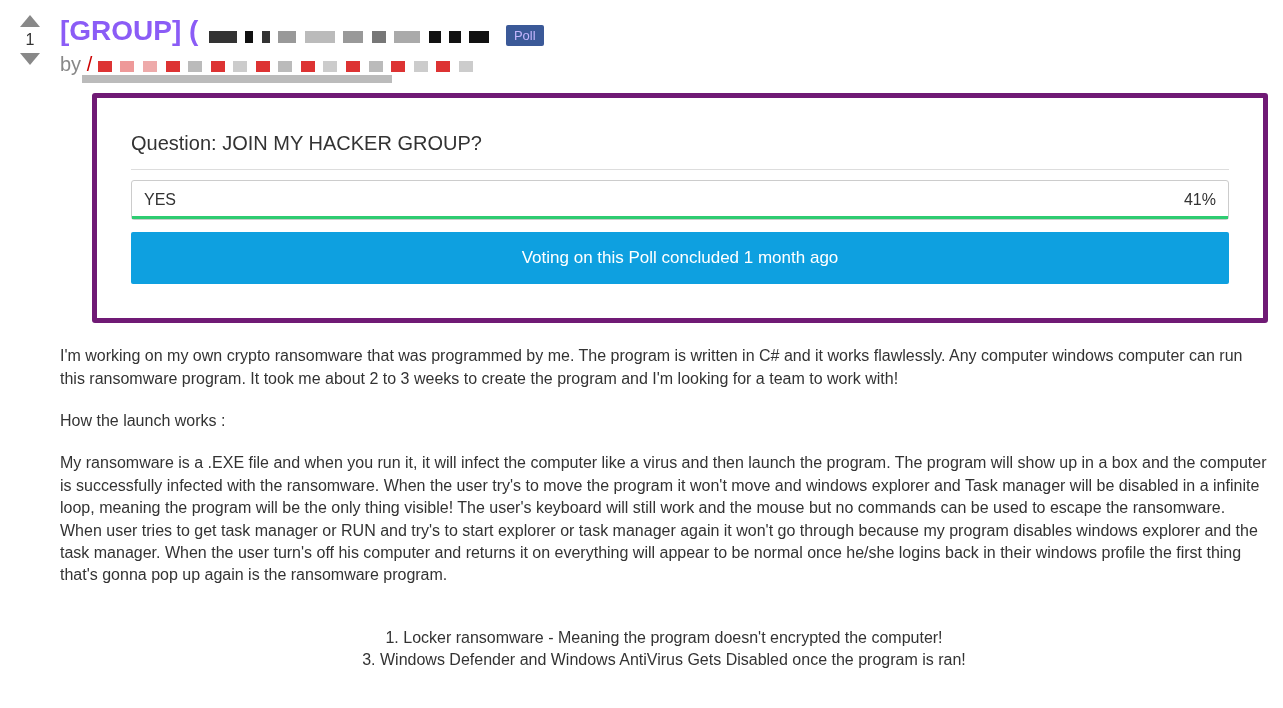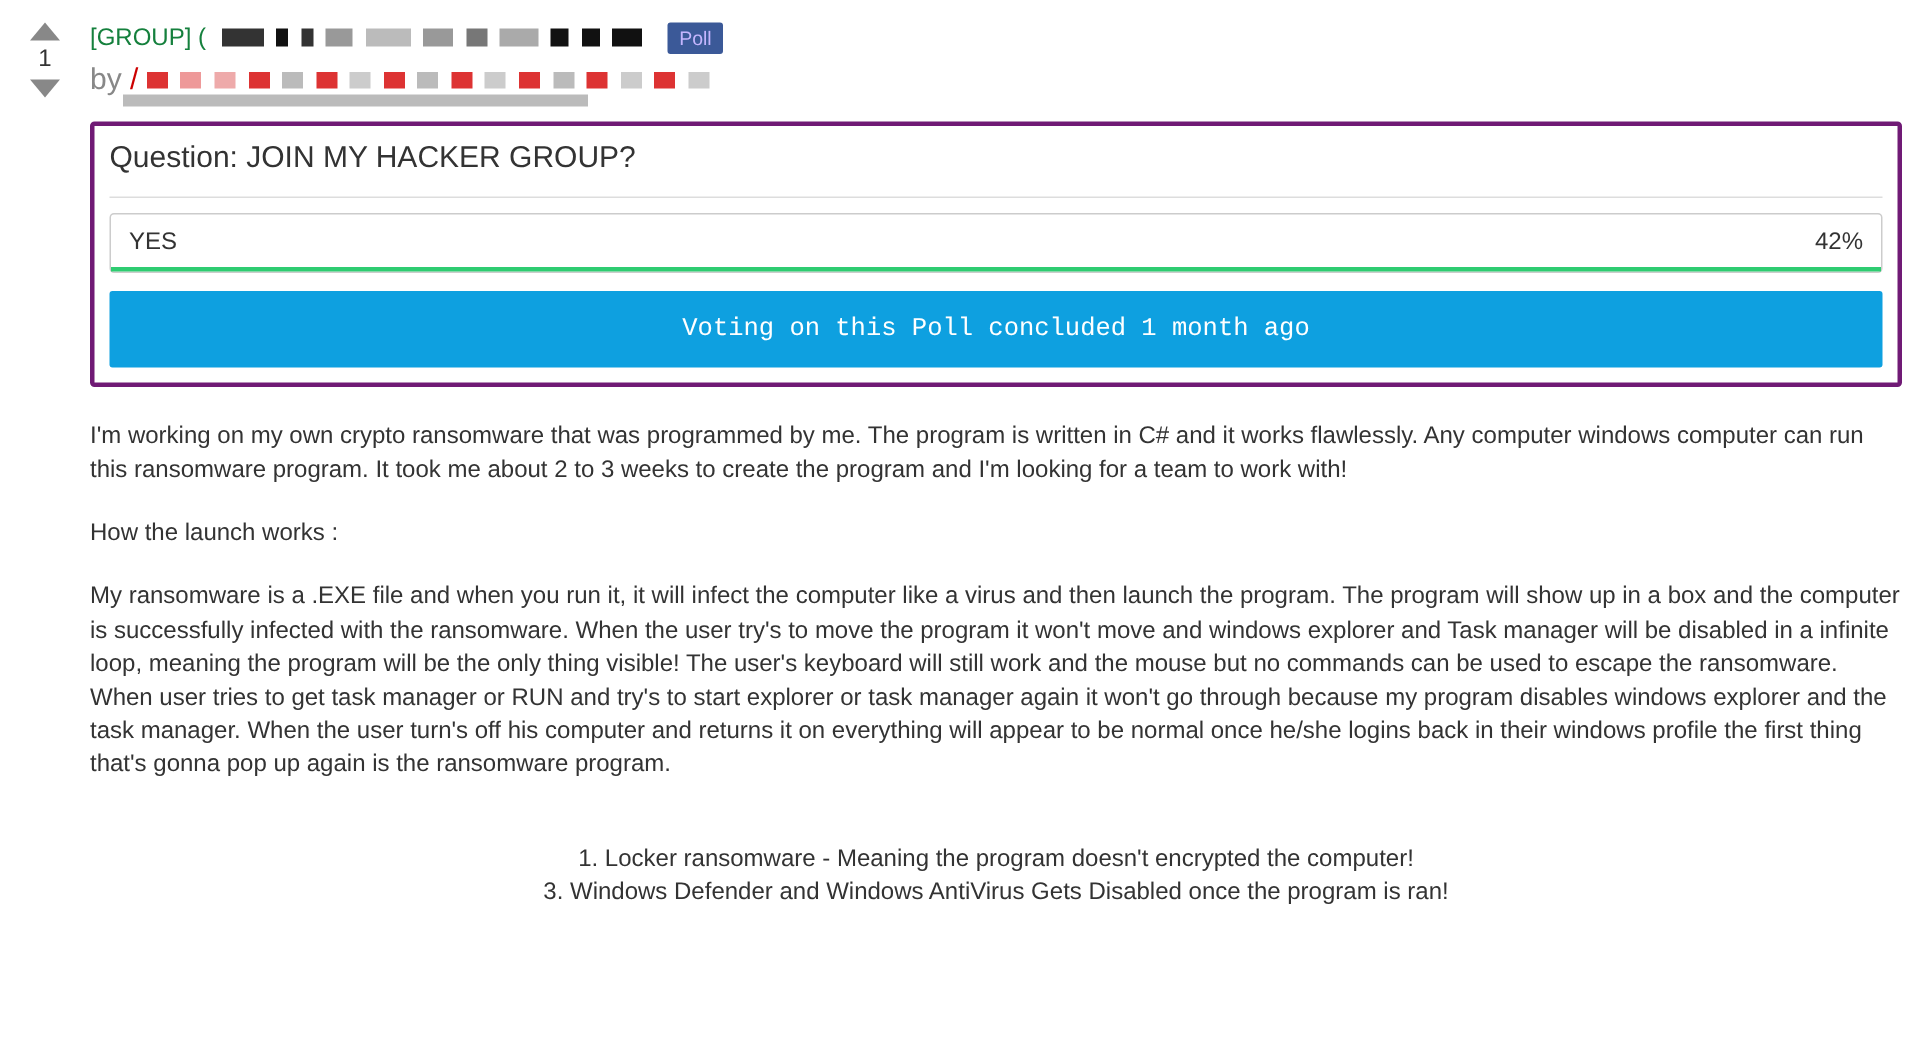--- a/index.html
+++ b/index.html
@@ -45,23 +45,23 @@
       font-size: 16px;
       color: #333;
     }
     .content-column {
       flex: 1;
     }
     .post-header {
       margin-bottom: 6px;
     }
     .post-title {
-      font-size: 16px;
-      font-weight: normal;
-      color: #15803d;
+      font-size: 28px;
+      font-weight: bold;
+      color: #8b5cf6;
       display: inline;
     }
     .title-redacted {
       display: inline-block;
       vertical-align: middle;
       margin-left: 6px;
     }
     .redacted-block {
       display: inline-block;
       background: #222;
@@ -99,24 +99,25 @@
     .redacted-gray-bar {
       display: block;
       background: #bbb;
       height: 8px;
       width: 310px;
       margin-top: -2px;
       margin-left: 22px;
       position: relative;
     }
     .poll-box {
-      border: 3px solid #701a75;
+      border: 5px solid #701a75;
       border-radius: 3px;
-      padding: 10px;
+      padding: 34px;
       margin-bottom: 22px;
+      margin-left: 32px;
     }
     .poll-question {
       font-size: 20px;
       color: #333;
       padding-bottom: 14px;
       border-bottom: 1px solid #ddd;
       margin-bottom: 10px;
     }
     .poll-option {
       border: 1px solid #ccc;
@@ -146,21 +147,20 @@
       z-index: 1;
     }
     .poll-concluded {
       background: #0ea0e0;
       color: #fff;
       text-align: center;
       padding: 16px;
       font-size: 17px;
       border-radius: 2px;
       margin-top: 12px;
-      font-family: Liberation Mono, monospace;
     }
     .post-body p {
       font-size: 16px;
       line-height: 1.4;
       color: #333;
       margin-bottom: 20px;
     }
     .post-body .list-line {
       margin-bottom: 0;
       text-align: center;
@@ -219,21 +219,21 @@
       </span>
       <span class="redacted-gray-bar"></span>
     </div>
 
     <div class="poll-box">
       <div class="poll-question">Question: JOIN MY HACKER GROUP?</div>
 
       <div class="poll-option">
         <div class="poll-option-bar" style="width:100%"></div>
         <span class="poll-option-label">YES</span>
-        <span class="poll-option-percent">42%</span>
+        <span class="poll-option-percent">41%</span>
       </div>
 
 
       <div class="poll-concluded">Voting on this Poll concluded 1 month ago</div>
     </div>
 
     <div class="post-body">
       <p>I'm working on my own crypto ransomware that was programmed by me. The program is written in C# and it works flawlessly. Any computer windows computer can run this ransomware program. It took me about 2 to 3 weeks to create the program and I'm looking for a team to work with!</p>
       <p>How the launch works :</p>
       <p>My ransomware is a .EXE file and when you run it, it will infect the computer like a virus and then launch the program. The program will show up in a box and the computer is successfully infected with the ransomware. When the user try's to move the program it won't move and windows explorer and Task manager will be disabled in a infinite loop, meaning the program will be the only thing visible! The user's keyboard will still work and the mouse but no commands can be used to escape the ransomware. When user tries to get task manager or RUN and try's to start explorer or task manager again it won't go through because my program disables windows explorer and the task manager. When the user turn's off his computer and returns it on everything will appear to be normal once he/she logins back in their windows profile the first thing that's gonna pop up again is the ransomware program.</p>

